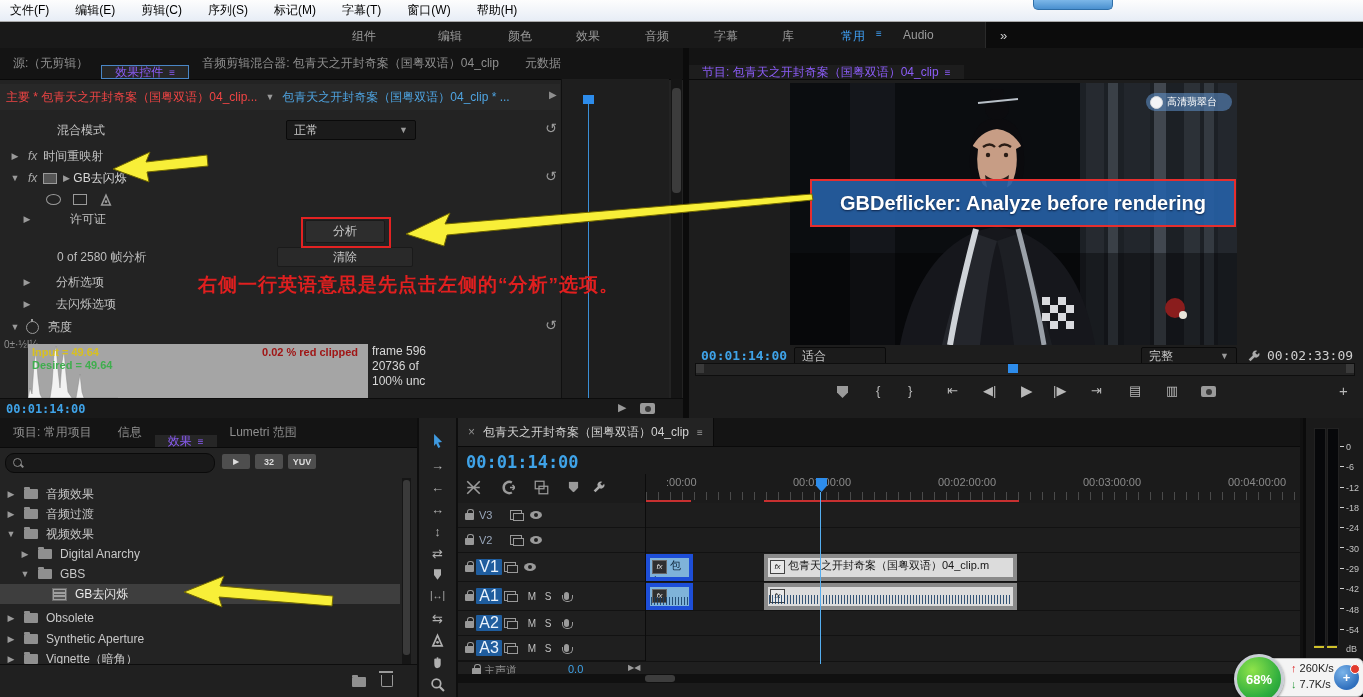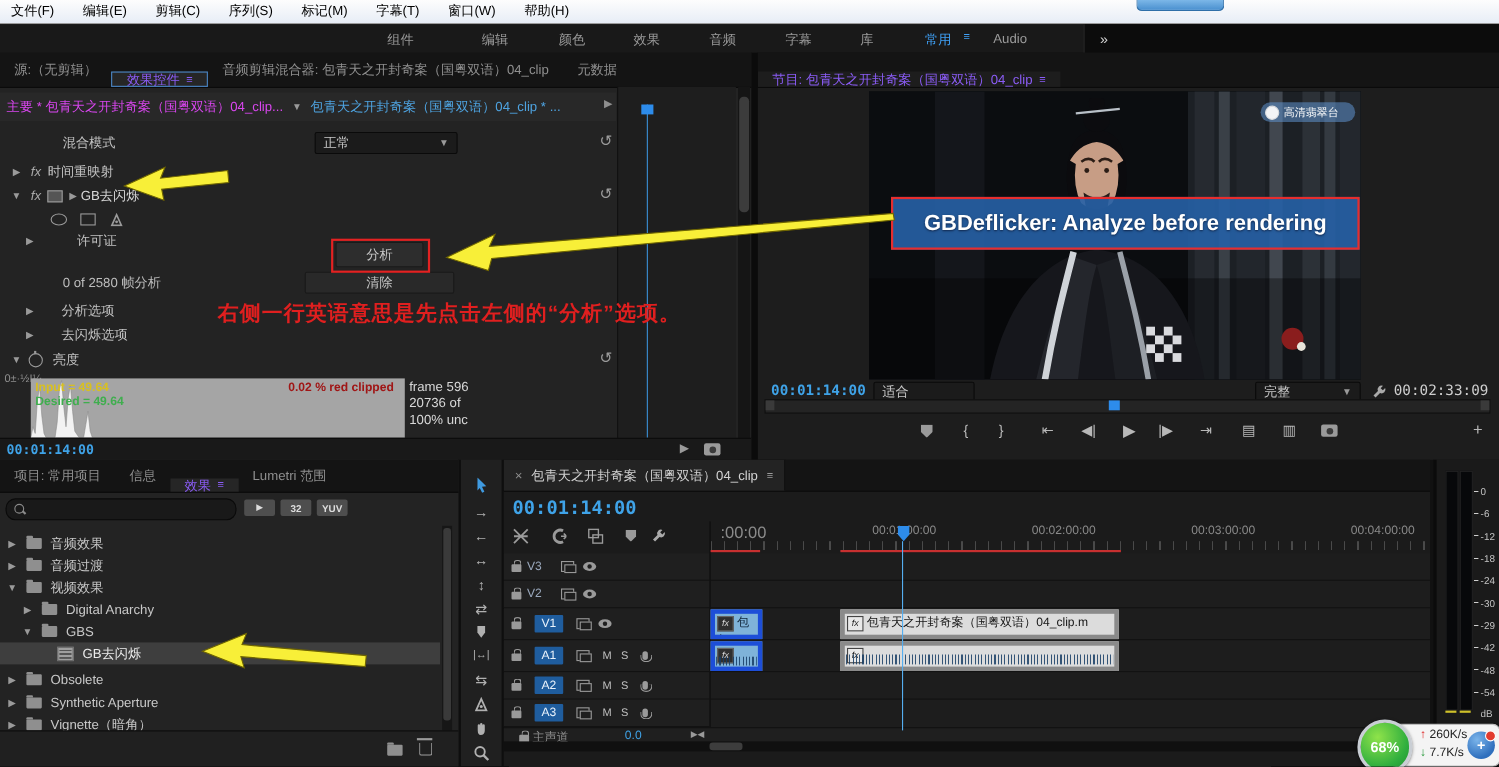--- a/index.html
+++ b/index.html
@@ -71,21 +71,21 @@
   .tree-row.sel{background:#3e3e3e;color:#ececec;}
   .trash{width:10px;height:11px;border:1.5px solid #9a9a9a;border-top:none;border-radius:0 0 2px 2px;position:relative;display:inline-block;}
   .trash::before{content:"";position:absolute;left:-3px;top:-4px;width:14px;height:2px;background:#9a9a9a;}
   
   #tools{left:417px;top:418px;width:41px;height:279px;background:#202020;border-left:2px solid #0e0e0e;border-right:2px solid #0e0e0e;box-sizing:border-box;}
   #tools .ti{position:absolute;left:0;width:100%;text-align:center;color:#b0b0b0;font-size:13px;}
   
   #tl{left:458px;top:418px;width:842px;height:279px;background:#1b1b1b;}
   #tl-tab{position:absolute;left:0;top:0;height:28px;background:#232323;display:flex;align-items:center;gap:8px;padding:0 10px;border-right:1px solid #0a0a0a;}
   .thr{position:absolute;left:0;width:187px;display:flex;align-items:center;border-bottom:1px solid #121212;box-sizing:border-box;background:#1f1f1f;}
-  .tbadge{width:26px;height:16px;background:#1f5d9e;color:#eaf3fc;font-size:11px;display:flex;align-items:center;justify-content:center;border-radius:1px;margin:0 12px;flex:0 0 auto;}
+  .tbadge{width:26px;height:16px;background:#1f5d9e;color:#eaf3fc;font-size:16px;display:flex;align-items:center;justify-content:center;border-radius:1px;margin:0 2px;flex:0 0 auto;}
   .tplain{width:26px;text-align:left;color:#9aa8bc;font-size:11px;margin:12px 5px;flex:0 0 auto;}
   .lock{position:relative;width:9px;height:7px;background:#999;border-radius:1px;margin:2px 0 0 7px;flex:0 0 auto;}
   .lock::before{content:"";position:absolute;left:1.5px;top:-4px;width:5px;height:4px;border:1.5px solid #999;border-bottom:none;border-radius:3px 3px 0 0;}
   .eye{width:12px;height:8px;border-radius:50%;background:#9a9a9a;position:relative;flex:0 0 auto;}
   .eye::before{content:"";position:absolute;left:4px;top:2px;width:4px;height:4px;border-radius:50%;background:#1f1f1f;}
   .sync{width:10px;height:8px;border:1px solid #999;position:relative;flex:0 0 auto;margin-right:8px;}
   .sync::before{content:"";position:absolute;left:2px;top:2px;width:9px;height:6px;background:#1f1f1f;border:1px solid #999;}
   .msbtn{width:16px;color:#c0c0c0;font-size:10px;text-align:center;flex:0 0 auto;}
   .mic{width:5px;height:8px;background:#9a9a9a;border-radius:2.5px;position:relative;flex:0 0 auto;margin-left:8px;}
   .mic::after{content:"";position:absolute;left:-2.5px;top:3px;width:9px;height:6px;border:1px solid #9a9a9a;border-top:none;border-radius:0 0 5px 5px;}
@@ -151,21 +151,21 @@
       </div>
       <div class="tab">
           <span>音频剪辑混合器: 包青天之开封奇案（国粤双语）04_clip</span>
         </div>
       <div class="tab">
           <span>元数据</span>
         </div>
     </div>
 
     <div id="ec-header">
-      <span style="color:#d946ef;text-align:center;">主要 * 包青天之开封奇案（国粤双语）04_clip...</span>
+      <span style="color:#ef4444;text-align:center;">主要 * 包青天之开封奇案（国粤双语）04_clip...</span>
       <span class="caret" style="margin:0 8px">▼</span>
       <span style="color:#4ea3e0;">包青天之开封奇案（国粤双语）04_clip * ...</span>
     </div>
     <span class="abs" style="left:549px;top:41px;color:#8f8f8f;font-size:10px">▶</span>
 
     <div class="ec-row" style="left:57px;top:72px">
         <span>混合模式</span>
       </div>
     <div class="ddown" style="left:286px;top:72px;width:130px">
       <span>正常</span>
@@ -490,21 +490,21 @@
     <svg class="abs" style="left:76px;top:62px" width="15" height="15" viewBox="0 0 12 12">
         <rect x="1" y="1" width="7" height="6" fill="none" stroke="#9a9a9a"></rect>
         <rect x="4" y="5" width="7" height="6" fill="none" stroke="#9a9a9a"></rect>
       </svg>
     <span class="penta abs" style="left:110px;top:63px;transform:scale(.9)"></span>
     <svg class="abs" style="left:134px;top:62px" width="14" height="14" viewBox="0 0 12 12">
         <path d="M10.5 3.2a3 3 0 0 1-4 3.9L3 10.6 1.4 9l3.5-3.5a3 3 0 0 1 3.9-4L7 3.3l1.7 1.7z" fill="#aaa"></path>
       </svg>
 
     <div class="abs" style="left:187px;top:56px;width:655px;height:29px;border-left:1px solid #0c0c0c">
-      <span class="abs" style="left:9px;top:2px;color:#8a8a8a;font-size:15px">:00:00</span>
+      <span class="abs" style="left:20px;top:2px;color:#8a8a8a;font-size:11px">:00:00</span>
       <span class="abs" style="left:147px;top:2px;color:#8a8a8a;font-size:11px">00:01:00:00</span>
       <span class="abs" style="left:292px;top:2px;color:#8a8a8a;font-size:11px">00:02:00:00</span>
       <span class="abs" style="left:437px;top:2px;color:#8a8a8a;font-size:11px">00:03:00:00</span>
       <span class="abs" style="left:582px;top:2px;color:#8a8a8a;font-size:11px">00:04:00:00</span>
       <div class="abs ticks-h" style="left:0;top:18px;width:655px;height:8px"></div>
       <div class="abs" style="left:0;top:26px;width:45px;height:2px;background:#c73030"></div>
       <div class="abs" style="left:118px;top:26px;width:255px;height:2px;background:#c73030"></div>
       <div class="abs" style="left:170px;top:4px;width:11px;height:14px;background:#2d8ceb;clip-path:polygon(0 0,100% 0,100% 55%,50% 100%,0 55%)"></div>
     </div>
     <div class="abs" style="left:362px;top:74px;width:1px;height:172px;background:#55aef0;z-index:8"></div>

